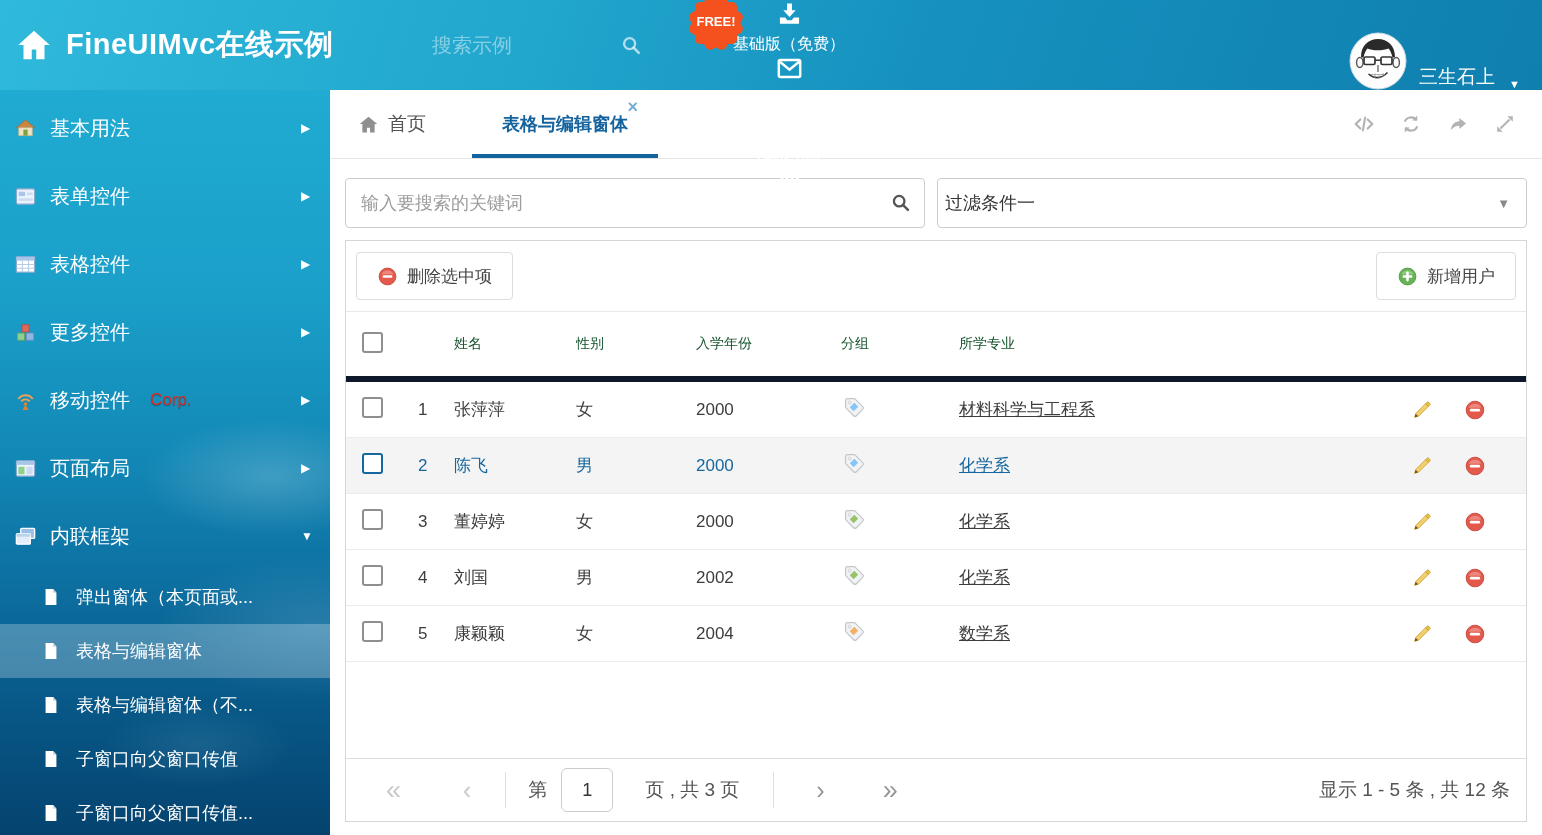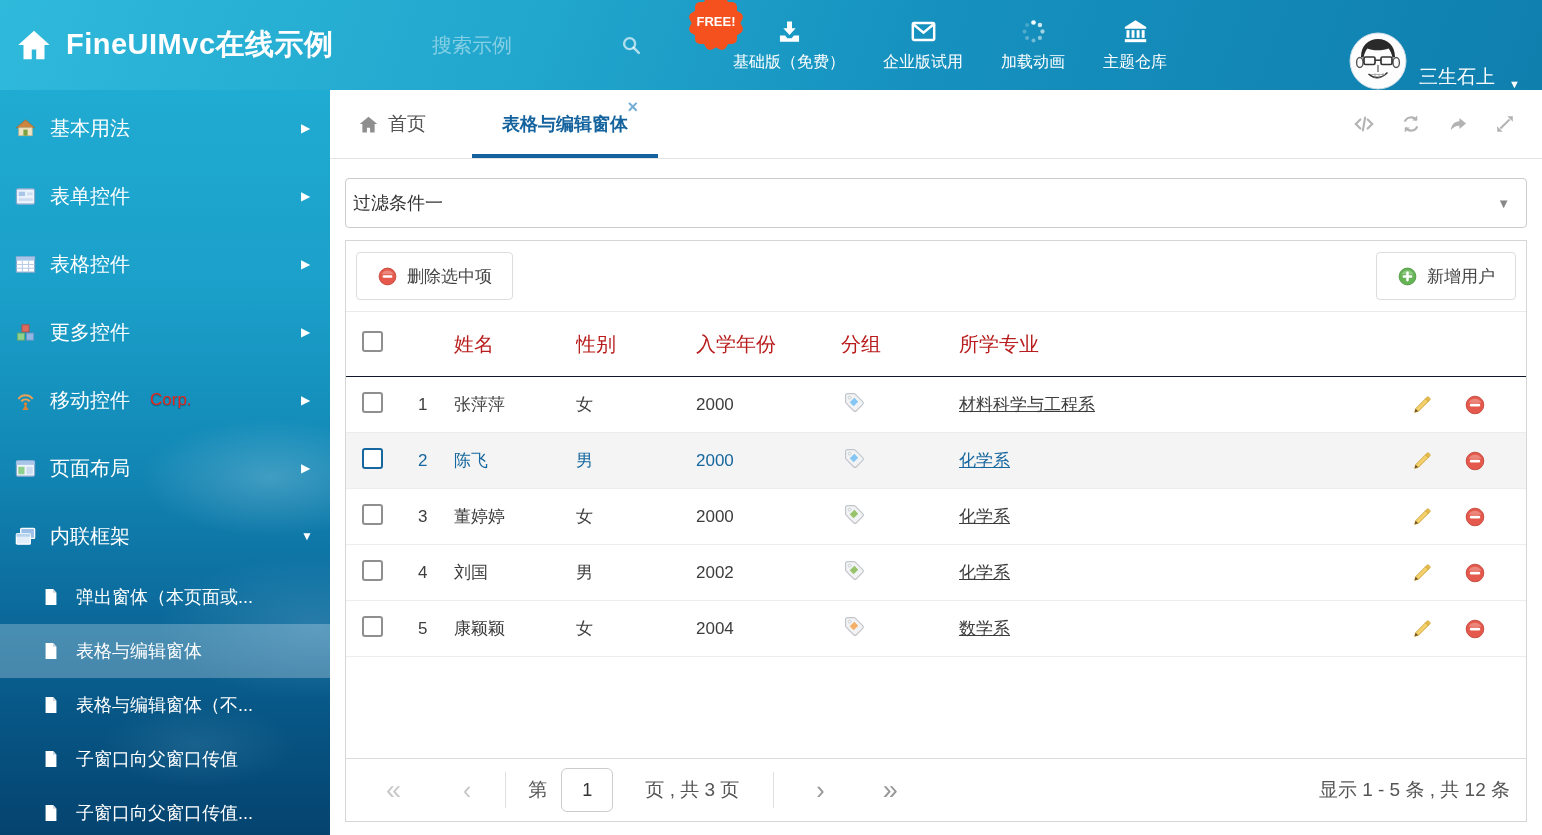--- a/index.html
+++ b/index.html
@@ -18,21 +18,21 @@
   .hdr-search input{background:transparent;border:none;outline:none;width:140px;
           color:rgba(255,255,255,.85);font-size:20px;font-family:inherit;}
   .hdr-search input::placeholder{color:rgba(255,255,255,.45);}
   .hdr-search .icn{color:rgba(255,255,255,.65);}
   .hdr-search .icn svg{width:22px;height:22px;}
   .free{position:absolute;left:686px;top:0px;width:60px;height:52px;z-index:6;}
   .free i{position:absolute;left:9px;top:2px;width:42px;height:42px;background:#f4511e;border-radius:5px;}
   .free i:nth-child(2){transform:rotate(30deg);}
   .free i:nth-child(3){transform:rotate(60deg);}
   .free b{position:absolute;left:0;top:14px;width:60px;text-align:center;color:#fff;font-size:13px;font-weight:bold;}
-  .hdr-nav{position:absolute;left:714px;top:0;height:90px;display:flex;align-items:center;}
+  .hdr-nav{position:absolute;left:714px;top:0;height:90px;display:flex;align-items:center;flex-direction:column;}
   .hnav{display:flex;flex-direction:column;align-items:center;gap:7px;padding:0 19px;cursor:pointer;}
   .hnav .icn svg{width:27px;height:27px;}
   .hlabel{color:#fff;font-size:16px;white-space:nowrap;}
   .hdr-user{position:absolute;right:22px;top:0;height:90px;display:flex;align-items:flex-end;gap:12px;cursor:pointer;}
   .avatar svg{width:58px;height:58px;}
   .uname{color:#fff;font-size:19px;}
   .ucaret{color:#fff;font-size:11px;margin-left:2px;}
 
   
   .sidebar{position:absolute;left:0;top:90px;width:330px;height:745px;overflow:hidden;
@@ -82,21 +82,21 @@
   .grid{position:absolute;left:15px;top:150px;width:1182px;height:582px;border:1px solid #d6d6d6;
         box-sizing:border-box;display:flex;flex-direction:column;background:#fff;}
   .gtoolbar{position:relative;height:70px;border-bottom:1px solid #eaeaea;flex:0 0 auto;}
   .gbtn{position:absolute;top:11px;height:46px;border:1px solid #ddd;border-radius:4px;background:#fff;
         display:flex;align-items:center;gap:9px;padding:0 20px;font-size:17px;color:#444;cursor:pointer;}
   .gbtn .icn svg{width:21px;height:21px;}
   .gbtn-del{left:10px;}
   .gbtn-add{right:10px;}
 
   .thead,.t-row{display:grid;grid-template-columns:72px 36px 122px 120px 145px 118px 1fr 56px 76px;align-items:center;}
-  .thead{height:64px;flex:0 0 auto;border-bottom:1px solid #0f172a;color:#b91c1c;font-size:20px;}
+  .thead{height:64px;flex:0 0 auto;border-bottom:6px solid #0f172a;color:#14532d;font-size:14px;}
   .t-row{height:55px;flex:0 0 auto;border-bottom:1px solid #ececec;font-size:17px;color:#3d3d3d;cursor:pointer;}
   .t-row.selected{background:#f4f4f4;color:#16679f;}
   .cb{width:17px;height:17px;border:2px solid #8f8f8f;border-radius:3px;background:#fff;margin-left:16px;
       display:inline-block;cursor:pointer;}
   .t-row.selected .cb{border-color:#16679f;}
   .cell{overflow:hidden;white-space:nowrap;}
   .tagicn svg{width:22px;height:22px;margin-left:2px;}
   .major{text-decoration:underline;cursor:pointer;}
   .act{display:flex;justify-content:center;}
   .act .icn{cursor:pointer;}
@@ -386,20 +386,29 @@
             <svg viewBox="0 0 24 24">
               <path d="M7 17L17 7" stroke="#b3b3b3" stroke-width="2.2"></path>
               <path d="M3.5 20.5v-6l6 6z" fill="#b3b3b3"></path>
               <path d="M20.5 3.5v6l-6-6z" fill="#b3b3b3"></path>
             </svg>
           </span>
         </div>
     </div>
 
     <div class="filters">
+      <div class="kw">
+        <input placeholder="输入要搜索的关键词" style="">
+        <span class="icn" id="kw-search-icon">
+            <svg viewBox="0 0 24 24">
+              <circle cx="10.5" cy="10.5" r="6" fill="none" stroke="currentColor" stroke-width="2.6"></circle>
+              <path d="M15 15l5.5 5.5" stroke="currentColor" stroke-width="2.8" stroke-linecap="round"></path>
+            </svg>
+          </span>
+      </div>
       <div class="flt">
         <span>过滤条件一</span>
         <span class="flt-caret">▼</span>
       </div>
     </div>
 
     <div class="grid">
       <div class="gtoolbar">
         <div class="gbtn gbtn-del">
           <span class="icn" id="del-icon">

